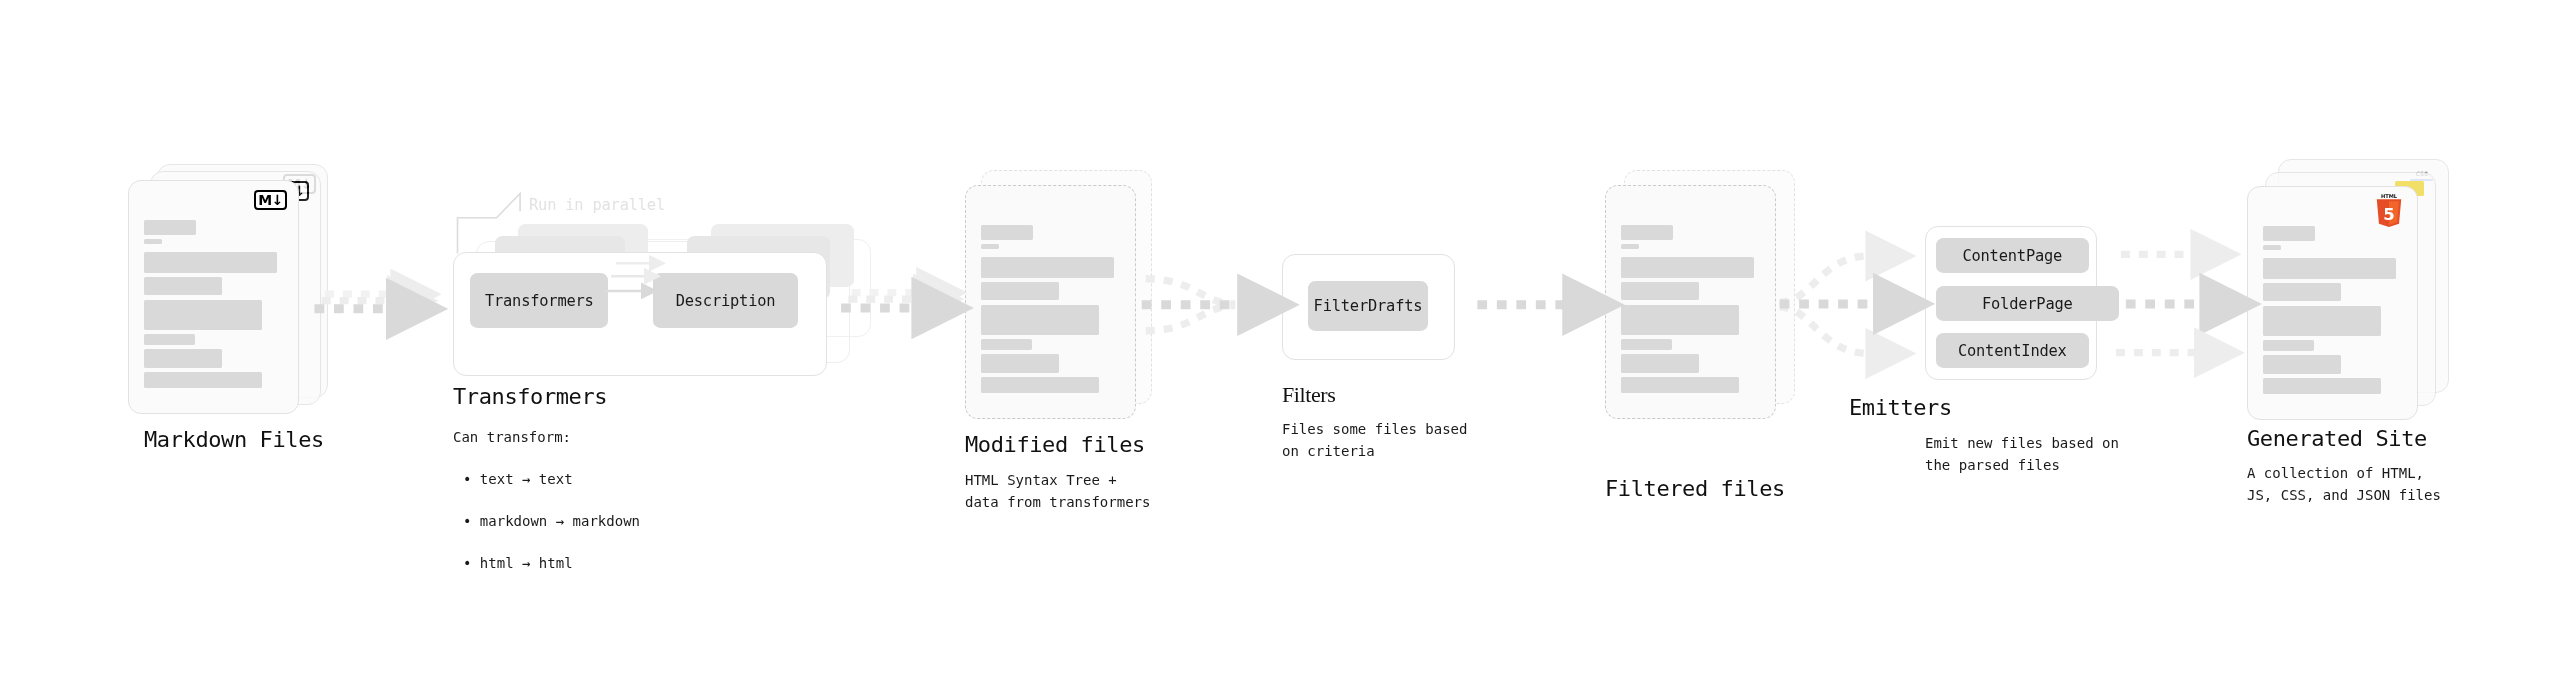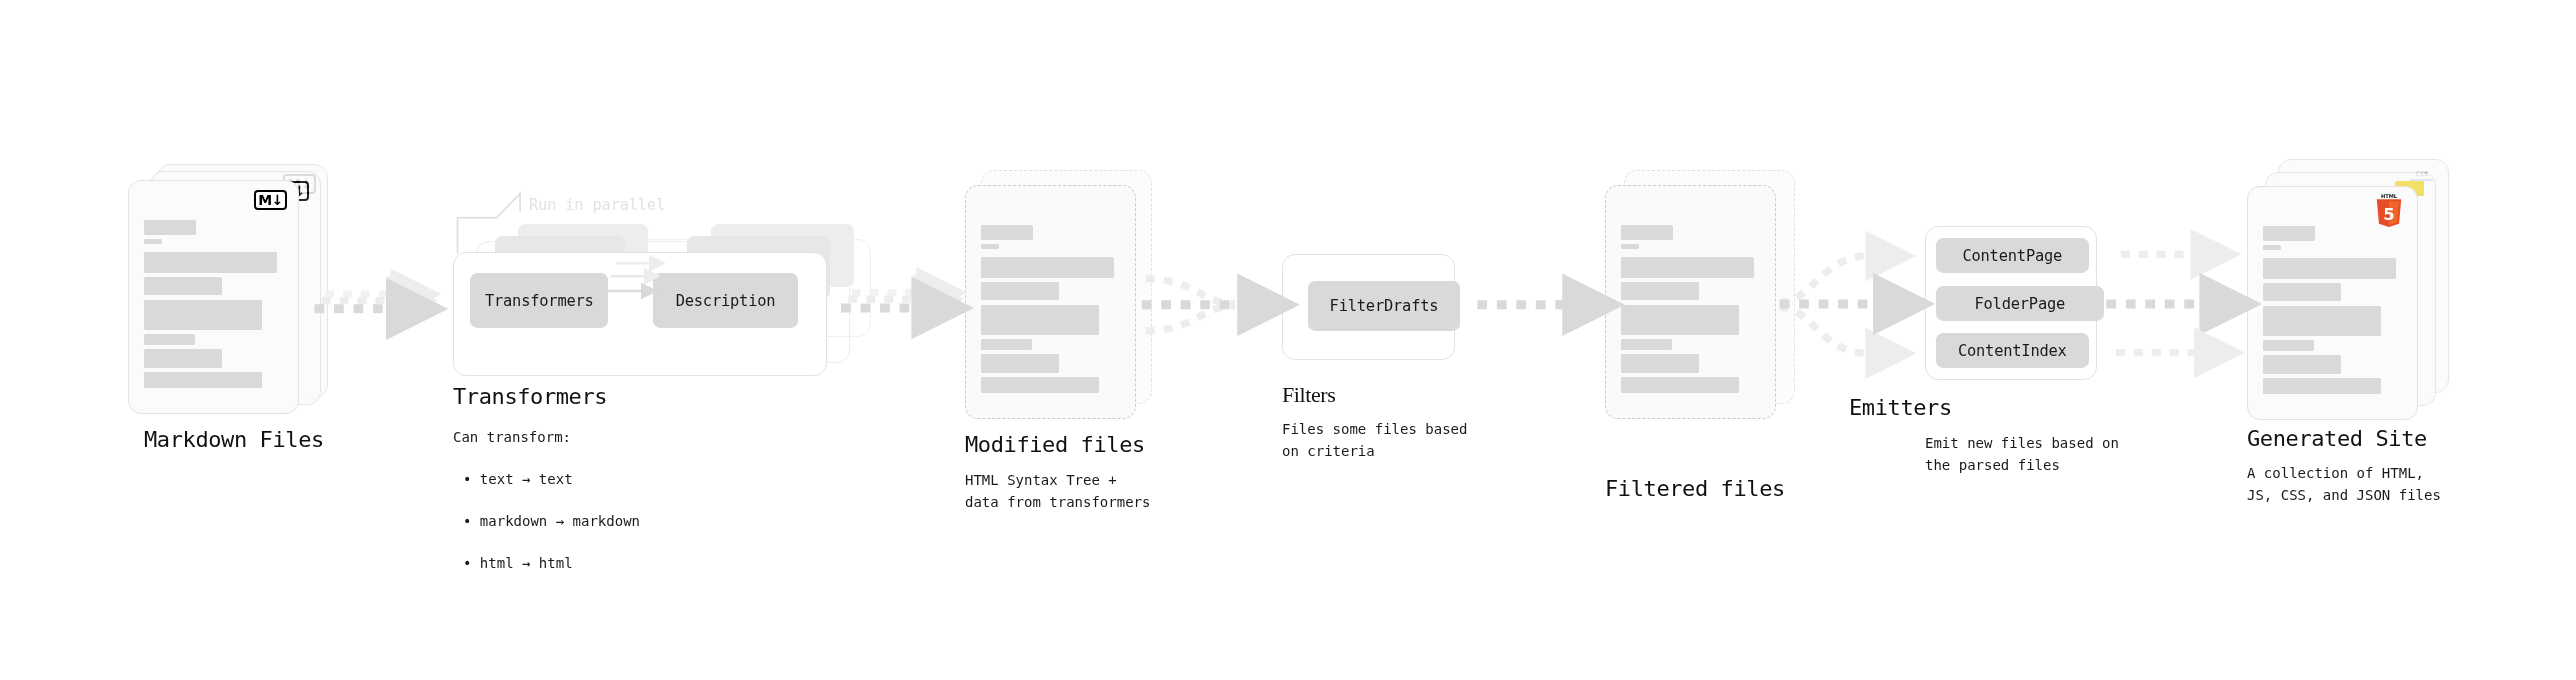--- a/index.html
+++ b/index.html
@@ -181,21 +181,21 @@
         <div class="bar" style="width:118px;height:16.3px;"></div>
       </div>
     </div>
     <div class="caption" style="left:965px;top:432px;">Modified files</div>
     <div class="sub" style="left:965px;top:469px;">HTML Syntax Tree +
 data from transformers</div>
   </div>
 
   <div>
     <div class="panel" style="left:1282px;top:254px;width:173px;height:106px;">
-      <div class="chip" style="position:absolute;left:25px;top:26px;width:152px;height:50px;">FilterDrafts</div>
+      <div class="chip" style="position:absolute;left:25px;top:26px;width:120px;height:50px;">FilterDrafts</div>
     </div>
     <div class="caption" style="left:1282px;top:382px;font-family:Liberation Serif, serif;">Filters</div>
     <div class="sub" style="left:1282px;top:418px;">Files some files based
 on criteria</div>
   </div>
 
   <div>
     <div class="filecard dashed" style="left:1624px;top:170px;opacity:.55;"></div>
     <div class="filecard dashed" style="left:1605px;top:185px;">
       <div class="rows">
@@ -208,21 +208,21 @@
         <div class="bar" style="width:78px;height:18.7px;"></div>
         <div class="bar" style="width:118px;height:16.3px;"></div>
       </div>
     </div>
     <div class="caption" style="left:1605px;top:432px;margin-top:44px;">Filtered files</div>
   </div>
 
   <div>
     <div class="panel" style="left:1925px;top:226px;width:172px;height:154px;">
       <div class="chip" style="position:absolute;left:9.8px;top:11.4px;width:153px;height:35px;">ContentPage</div>
-      <div class="chip" style="position:absolute;left:9.8px;top:59px;width:168px;height:35px;">FolderPage</div>
+      <div class="chip" style="position:absolute;left:9.8px;top:59px;width:183px;height:35px;">FolderPage</div>
       <div class="chip" style="position:absolute;left:9.8px;top:106px;width:153px;height:35px;">ContentIndex</div>
     </div>
     <div class="caption" style="left:1849px;top:395px;">Emitters</div>
     <div class="sub" style="left:1925px;top:432px;">Emit new files based on
 the parsed files</div>
   </div>
 
   <div>
     <div class="filecard ghost1" style="left:2278px;top:159px;">
       <div class="css-badge">

